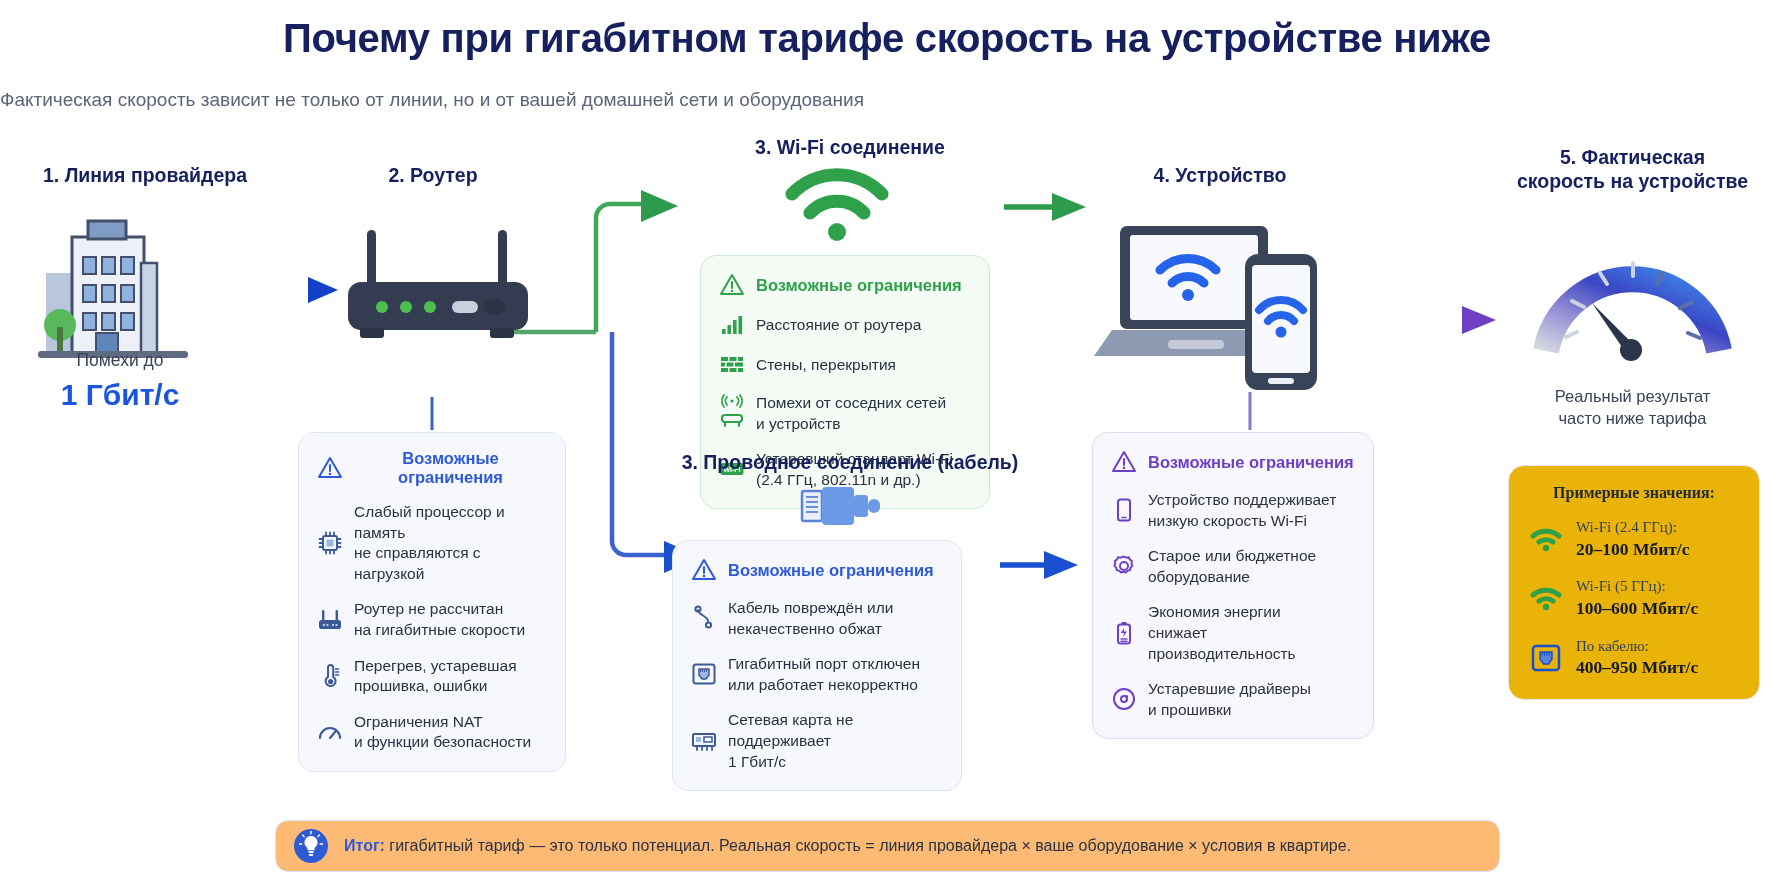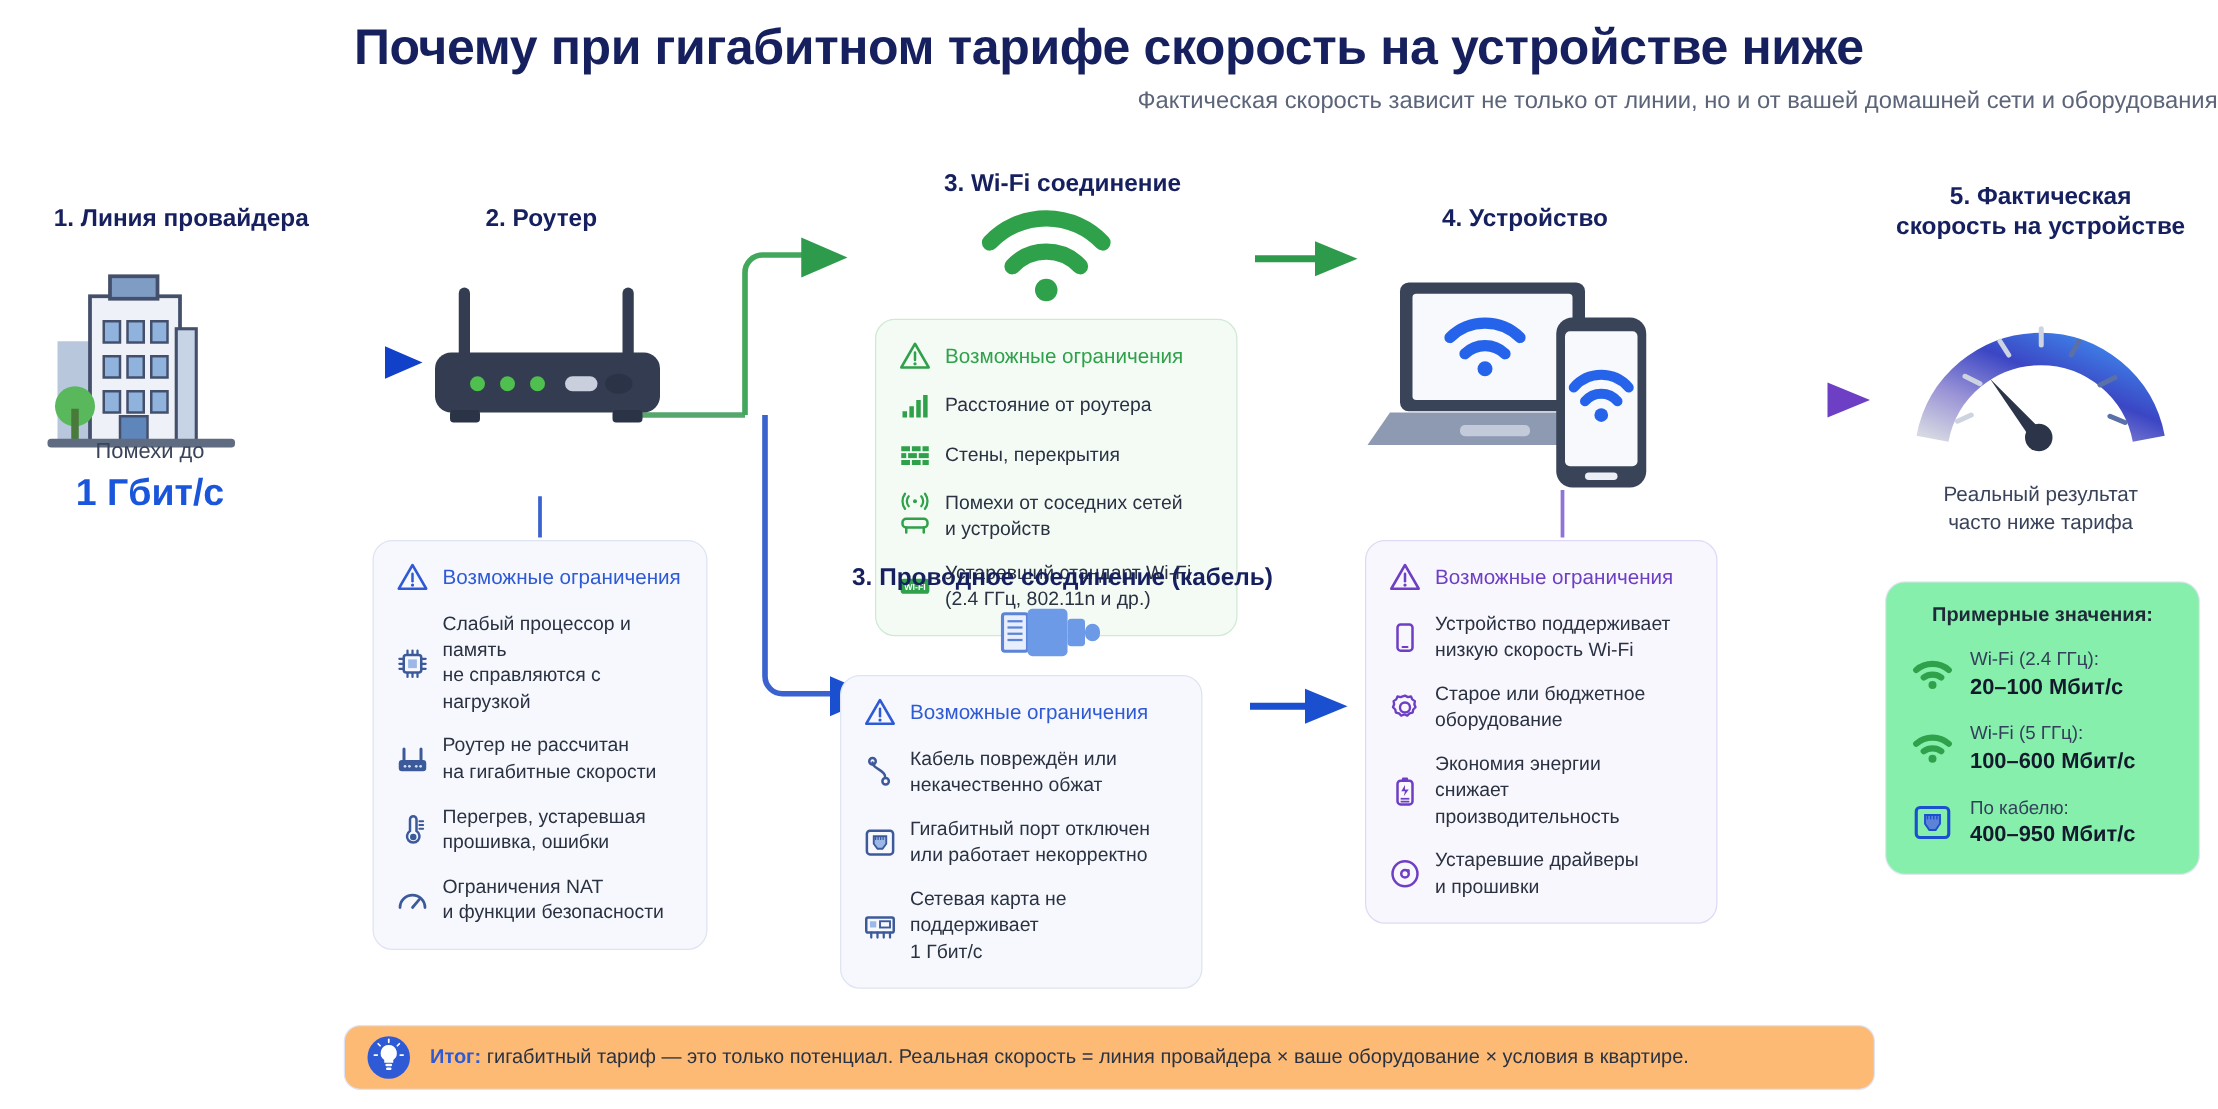--- a/index.html
+++ b/index.html
@@ -13,47 +13,47 @@
   #stage { position: relative; width: 1774px; height: 739px; border-radius: 18px; }
 
   
   .title {
     position: absolute; left: 0; top: 16px; width: 1774px;
     text-align: center;
     font-size: 40px; font-weight: 700; color: #16205e;
     letter-spacing: -0.3px;
   }
   .subtitle {
-    position: absolute; left: 0; top: 70px; width: 1774px;
-    text-align: right;
+    position: absolute; left: 0; top: 89px; width: 1774px;
+    text-align: left;
     font-size: 19px; color: #5b6478; font-weight: 400;
   }
 
   
   .step-cap {
     position: absolute; text-align: center;
     font-size: 19.5px; font-weight: 700; color: #16205e;
     line-height: 1.25;
   }
 
   
   .card {
     position: absolute;
     border-radius: 16px;
     border: 1.5px solid #dfe4f2;
     background: #f6f8fe;
     padding: 16px 18px 18px 18px;
   }
   .card.green { background: #f4fbf5; border-color: #cfe9d4; }
   .card.purple { background: #f9f7fe; border-color: #e0d9f5; }
-  .card.plain { background: #86efac; border-color: #e2e6ef; }
+  .card.plain { background: #eab308; border-color: #e2e6ef; font-family: Liberation Serif, serif; }
 
   .card-head {
     display: flex; align-items: center; gap: 11px;
-    font-size: 16.5px; font-weight: 400; color: #2f5ad6;
+    font-size: 16.5px; font-weight: 700; color: #2f5ad6;
     margin-bottom: 14px;
     text-align: center;
   }
   .card.green .card-head { color: #2fa14a; }
   .card.purple .card-head { color: #6d3fc4; }
 
   .row {
     display: flex; align-items: center; gap: 11px;
     margin-bottom: 14px;
   }

